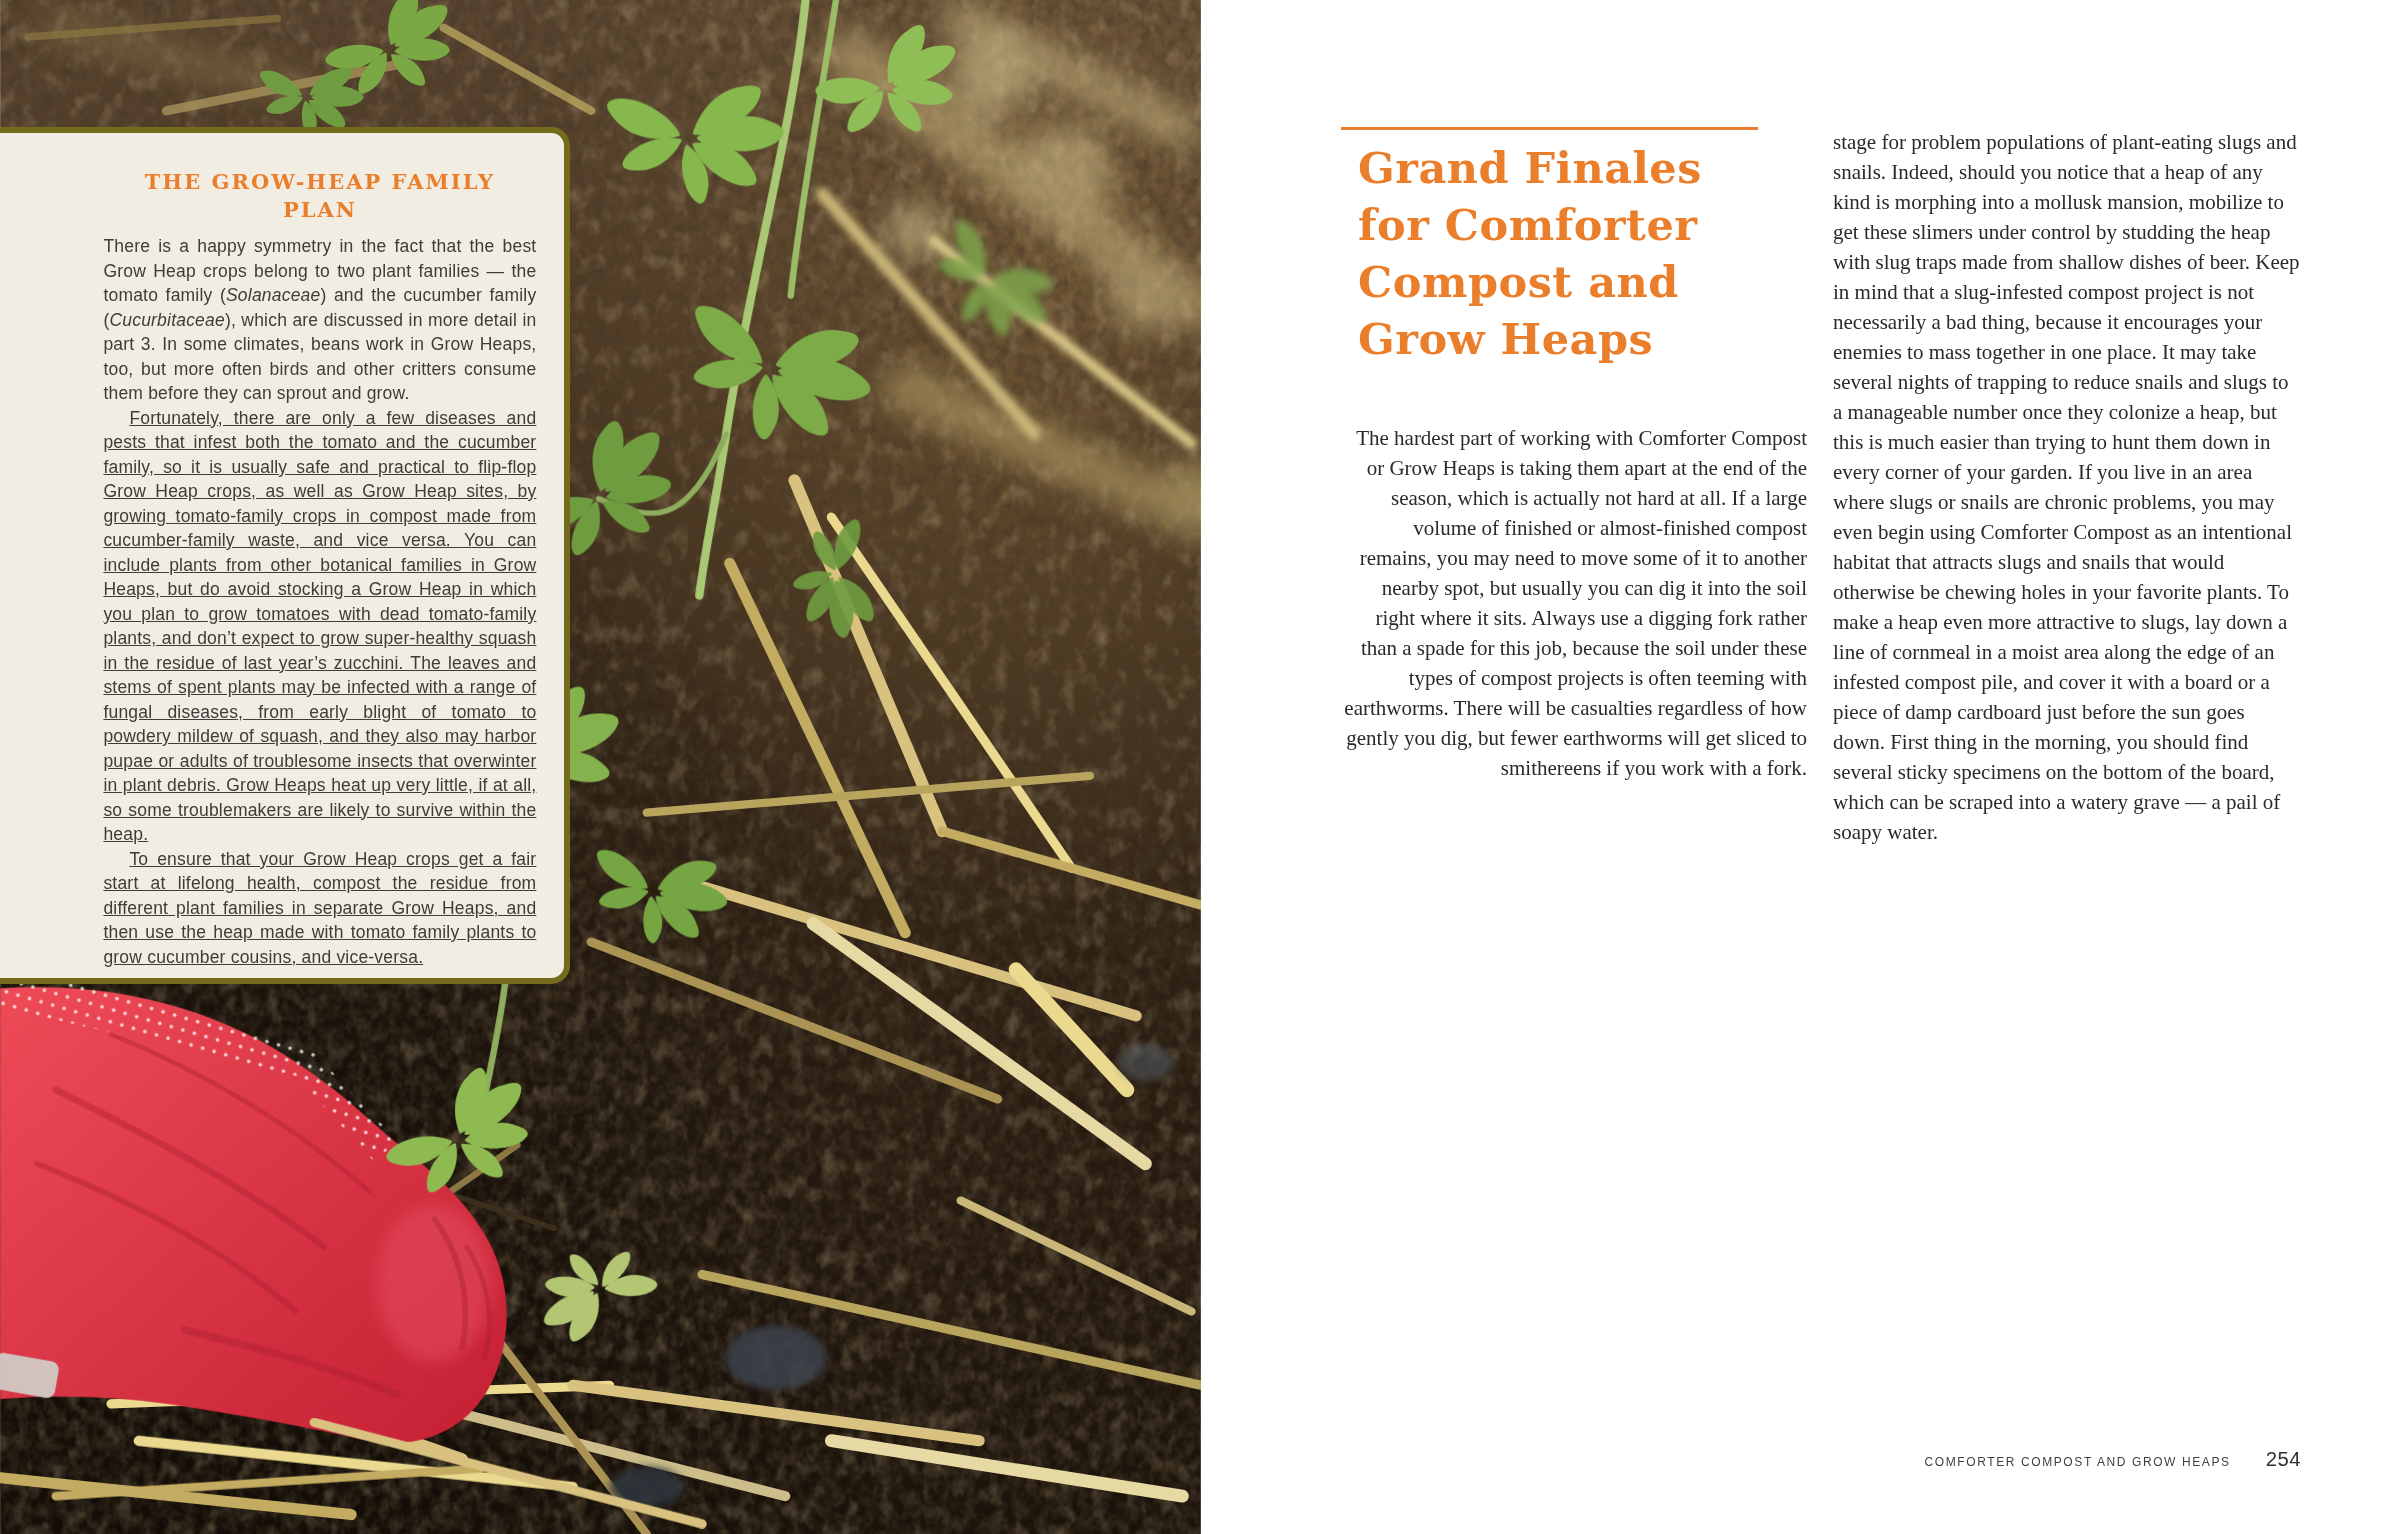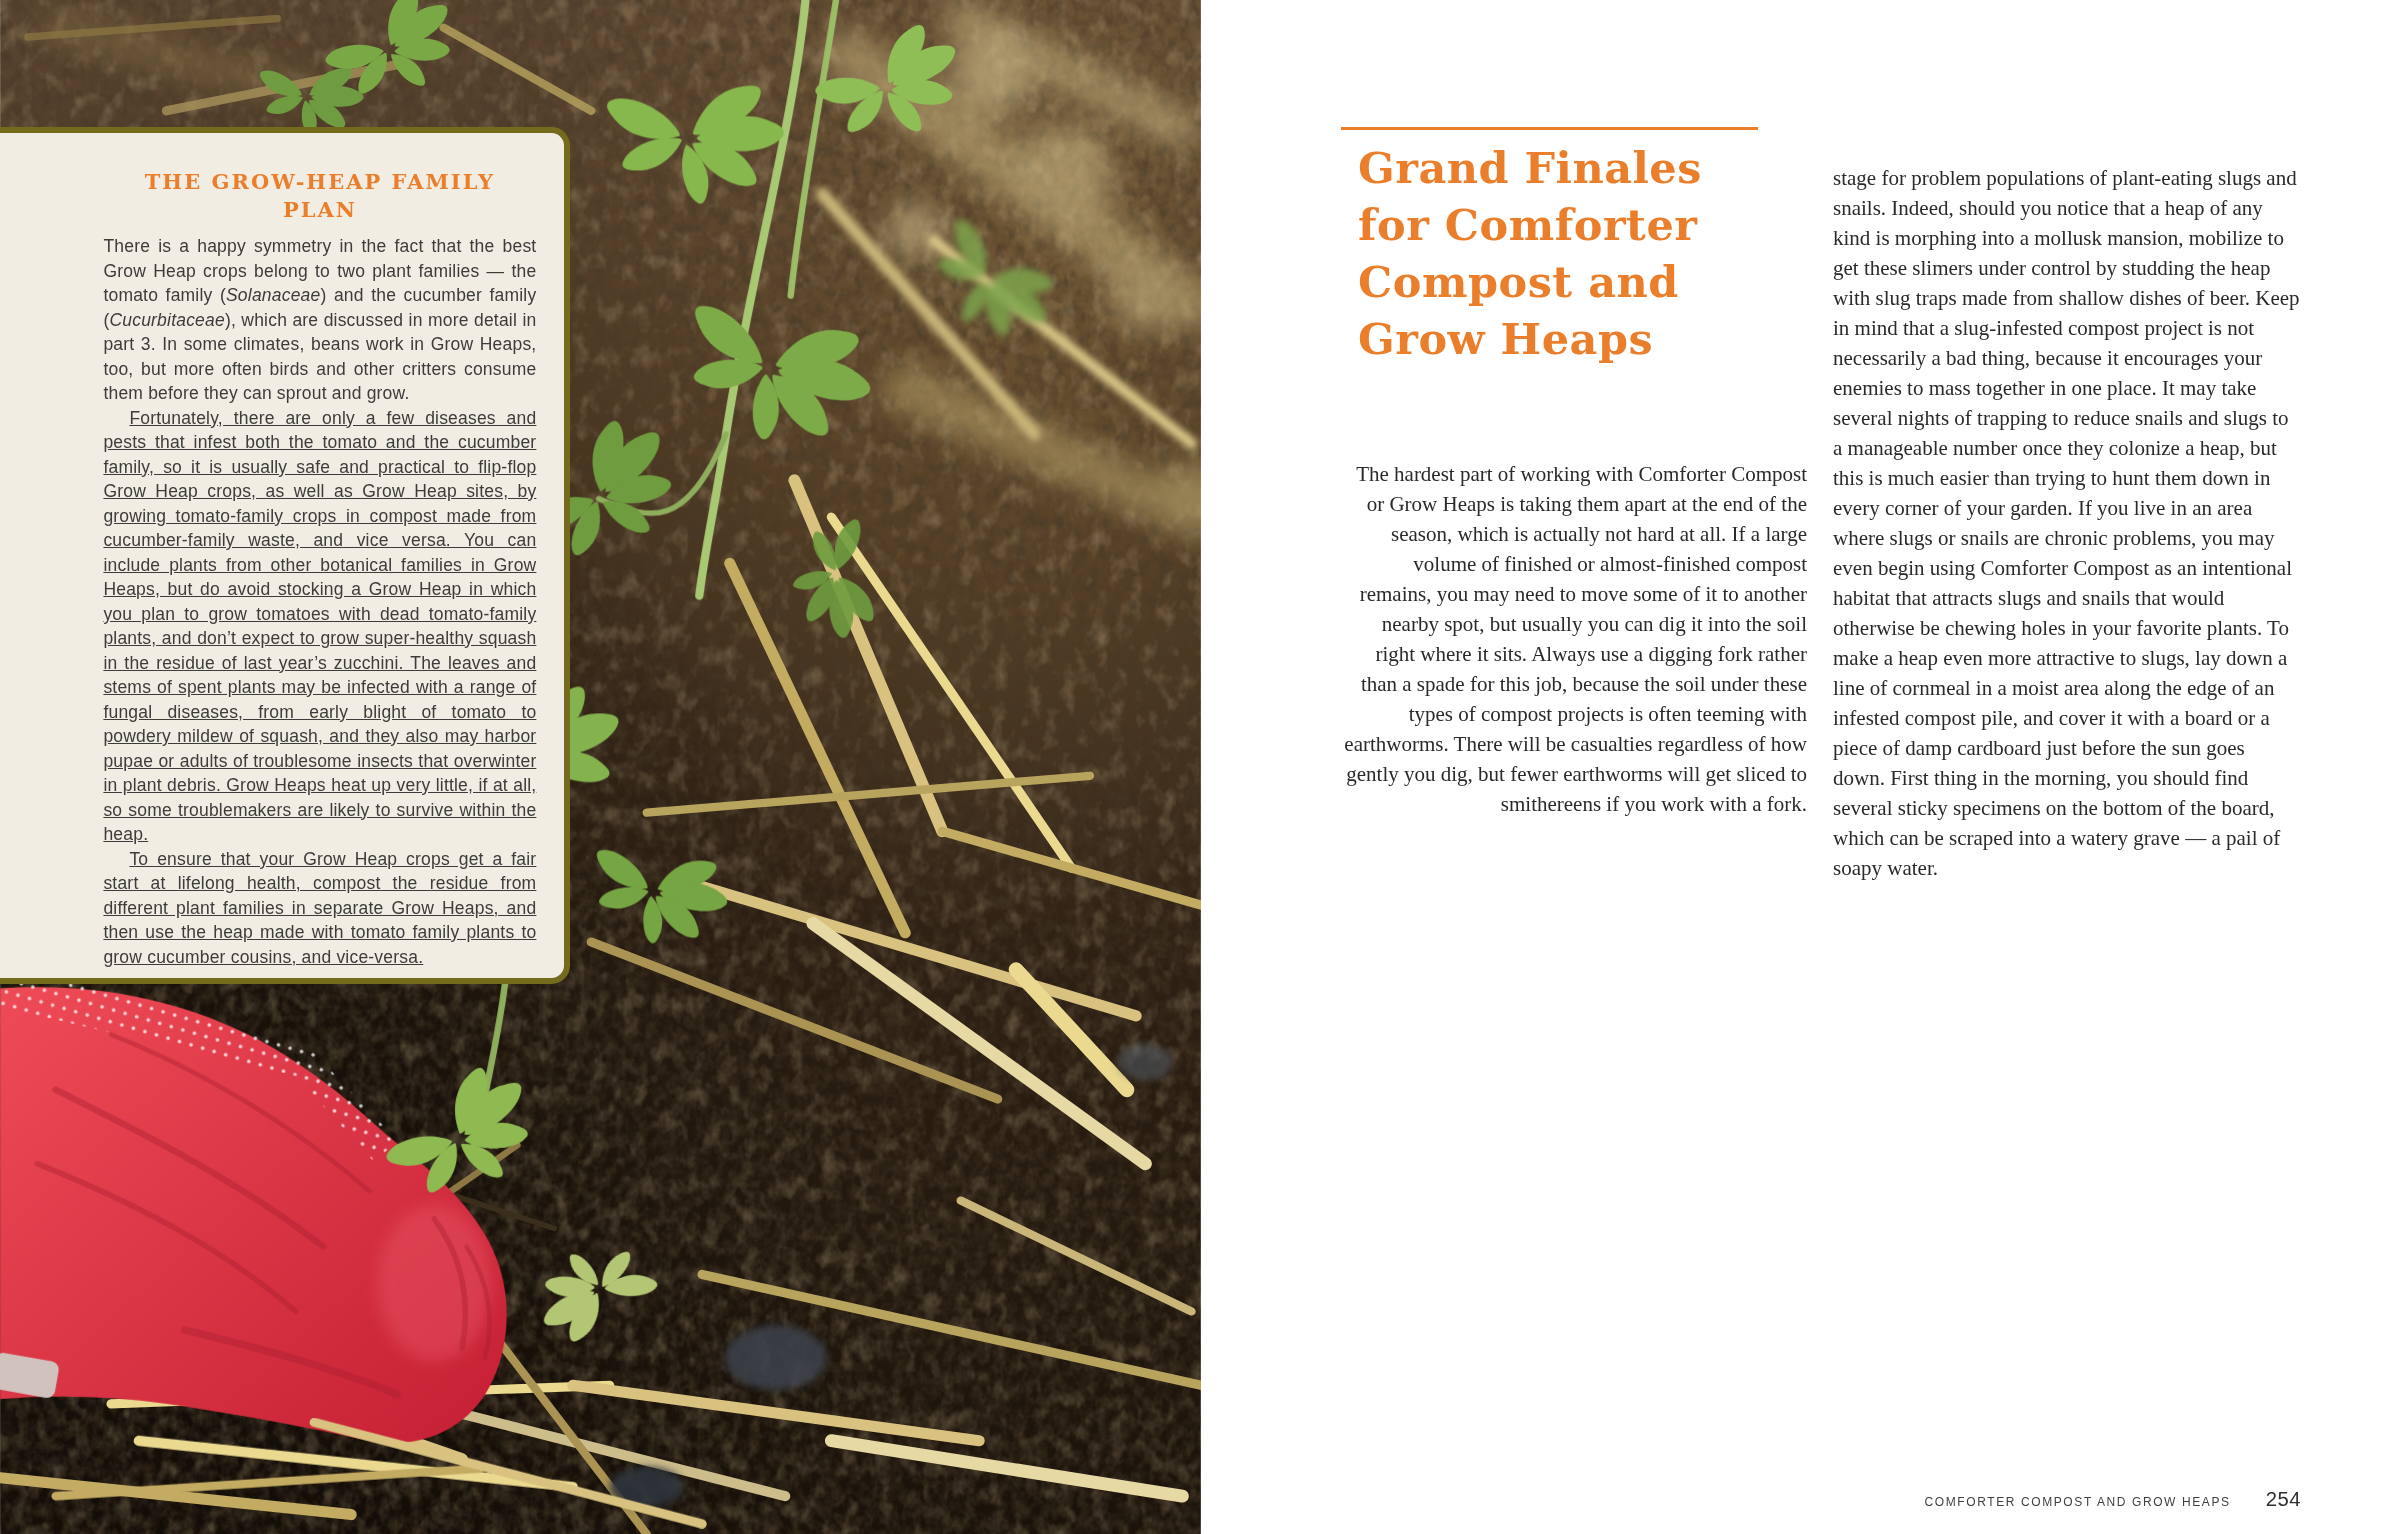--- a/index.html
+++ b/index.html
@@ -17,27 +17,27 @@
   .sidebar-body{color:#3c3c3a;font-size:17.5px;line-height:24.5px;letter-spacing:0.2px;
                 text-align:justify;margin-top:10px;}
   .sidebar-body p{margin:0;}
   .sidebar-body p + p{text-indent:26px;text-decoration:underline;}
   
   .article-rule{position:absolute;left:1341px;top:127px;width:417px;height:2.8px;background:#ea7e2b;}
   .article-title{position:absolute;left:1358px;top:140px;width:480px;margin:0;
                  color:#ea7e2b;font-family:"DejaVu Serif",serif;font-weight:bold;
                  font-size:43px;line-height:57px;white-space:pre-line;letter-spacing:0.5px;}
   .col{position:absolute;color:#2a2a28;font-family:"Liberation Serif",serif;
-       font-size:21px;line-height:30px;text-align:left;margin-top:36px;}
+       font-size:21px;line-height:30px;text-align:left;}
   .col p{margin:0;}
   .col p + p{text-indent:28px;}
   .col1{left:1341px;top:423px;width:466px;text-align:right;}
   .col2{left:1833px;top:127px;width:468px;}
   
-  .footer{position:absolute;right:100px;top:1448px;display:flex;align-items:baseline;gap:35px;margin-top:40px;}
+  .footer{position:absolute;right:100px;top:1448px;display:flex;align-items:baseline;gap:35px;}
   .running-head{color:#3f3f3f;font-size:12px;letter-spacing:1.6px;}
   .page-number{color:#303030;font-size:20.3px;letter-spacing:0.5px;}
 </style>
 </head>
 <body>
 
 <div class="spread">
 
   <svg class="photo" viewBox="0 0 1300 1661" width="1201" height="1534" aria-hidden="true">
     <defs>

